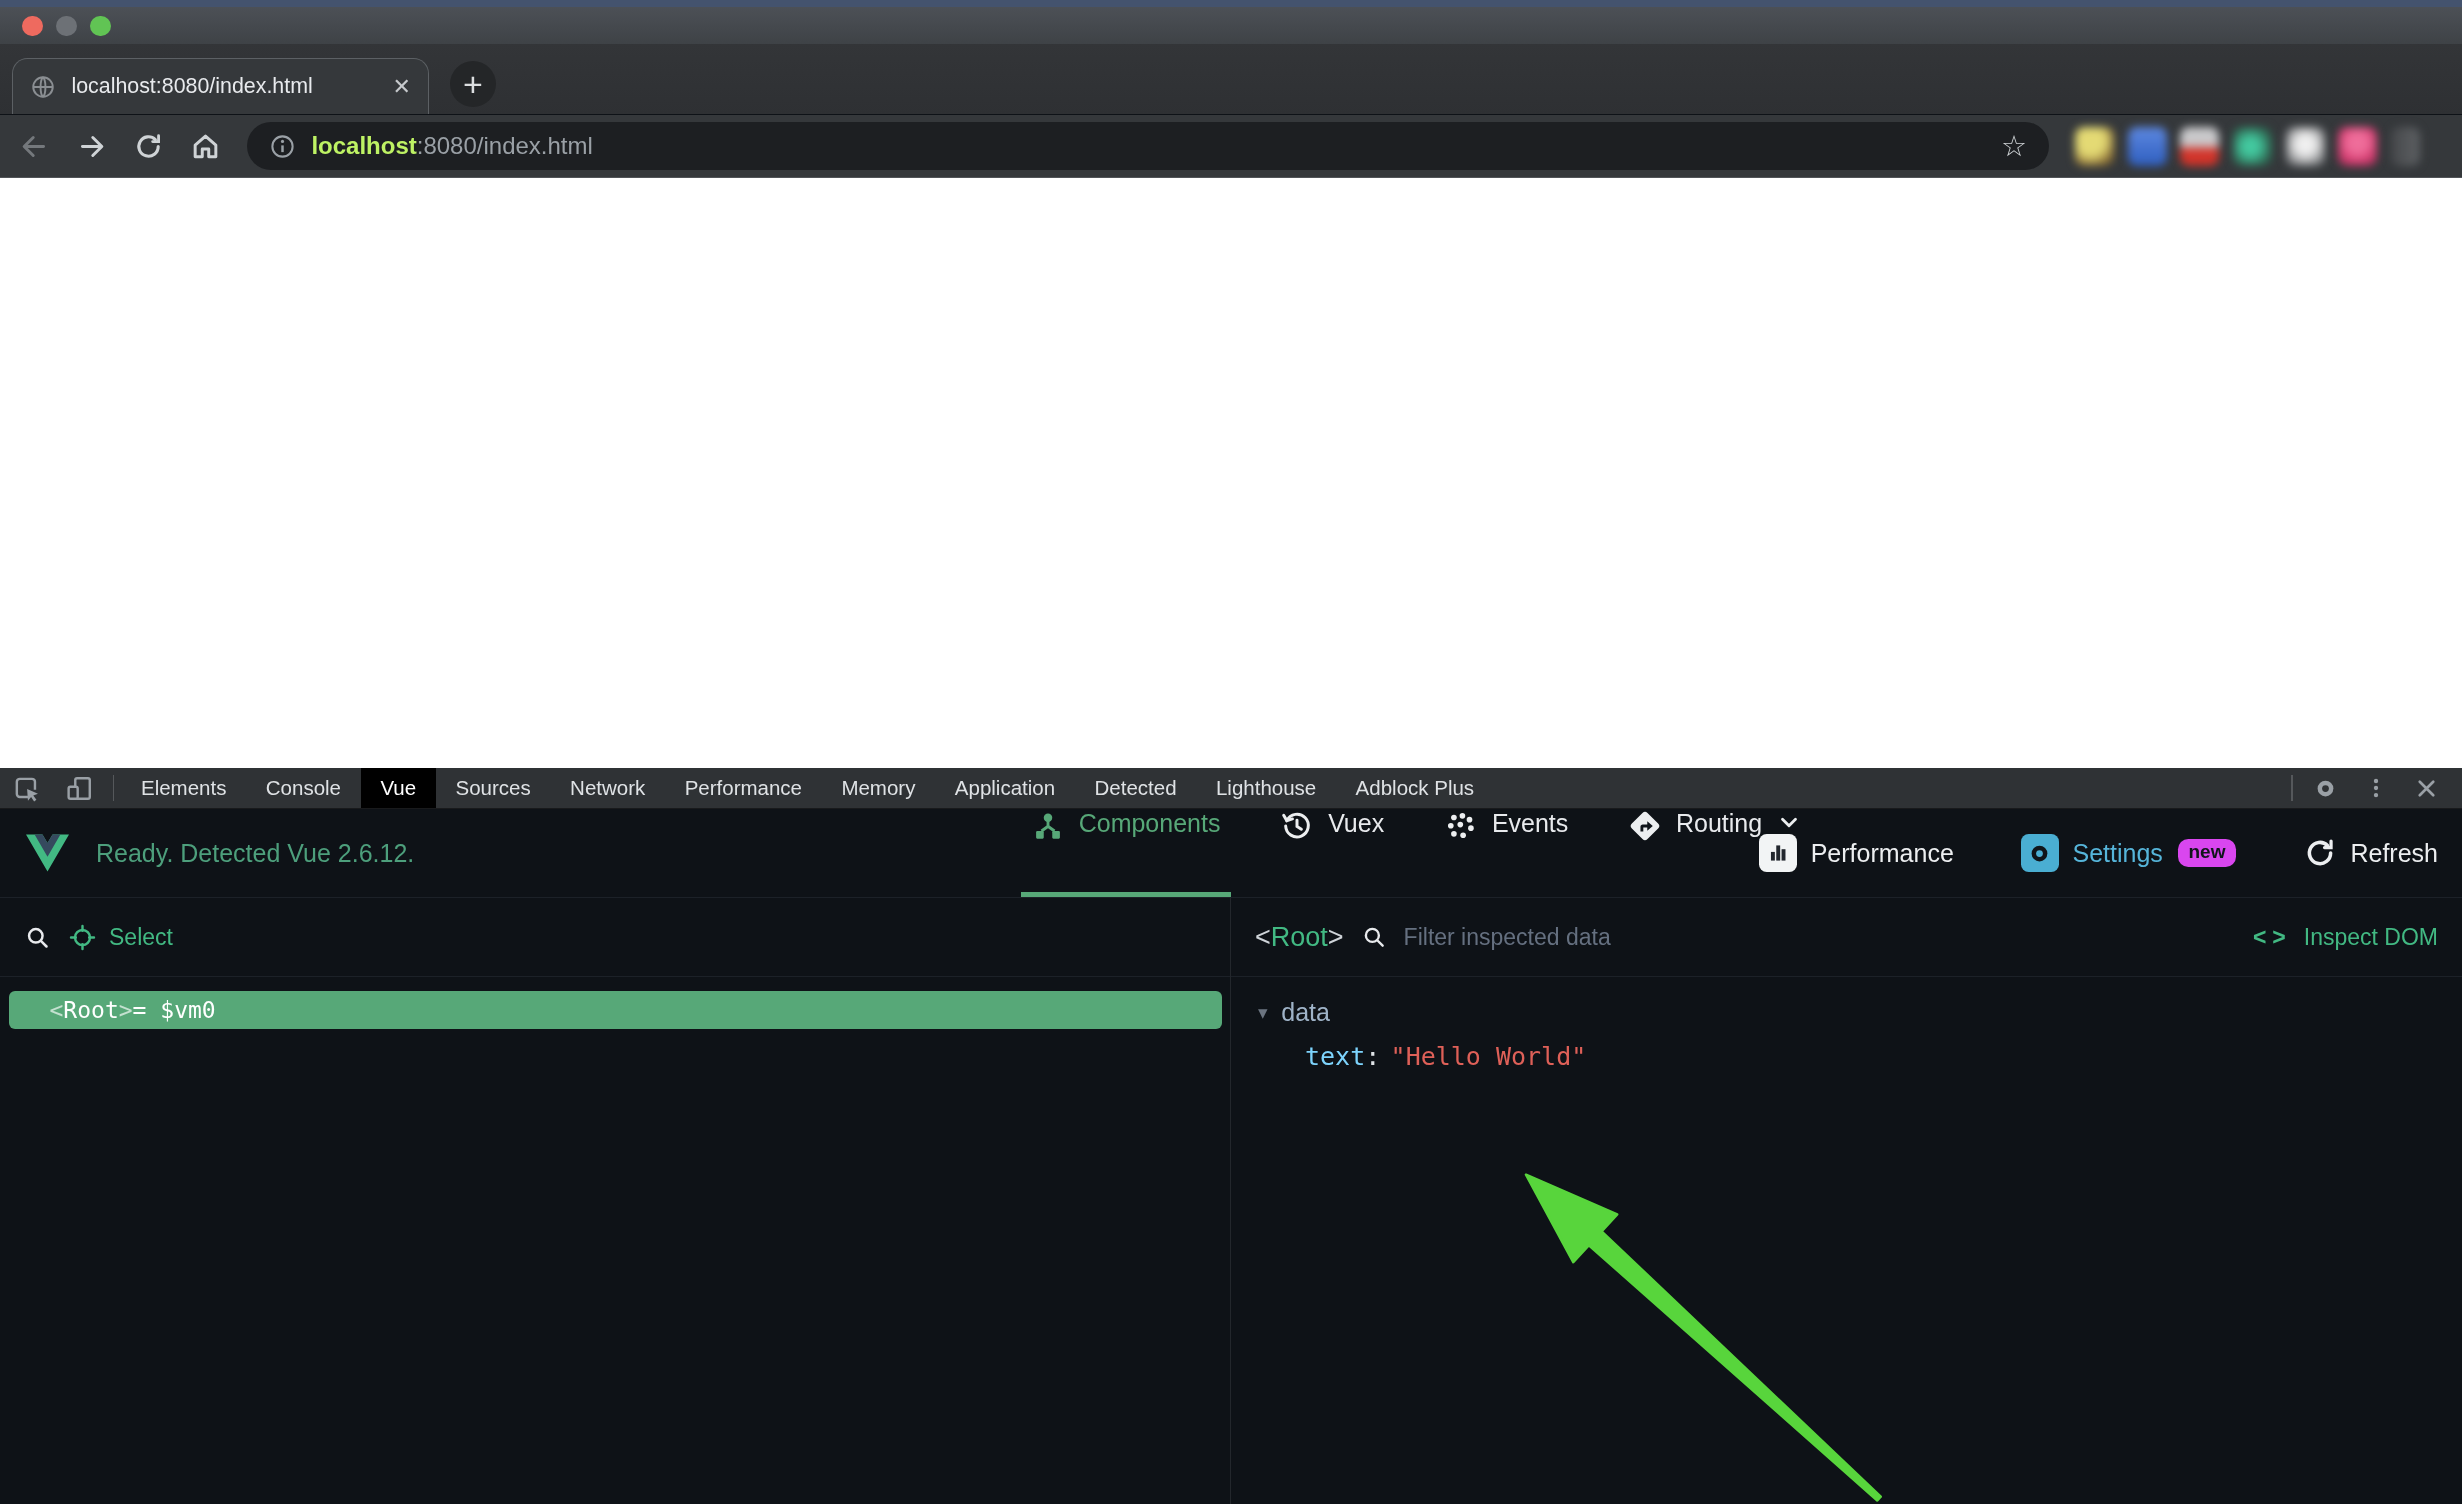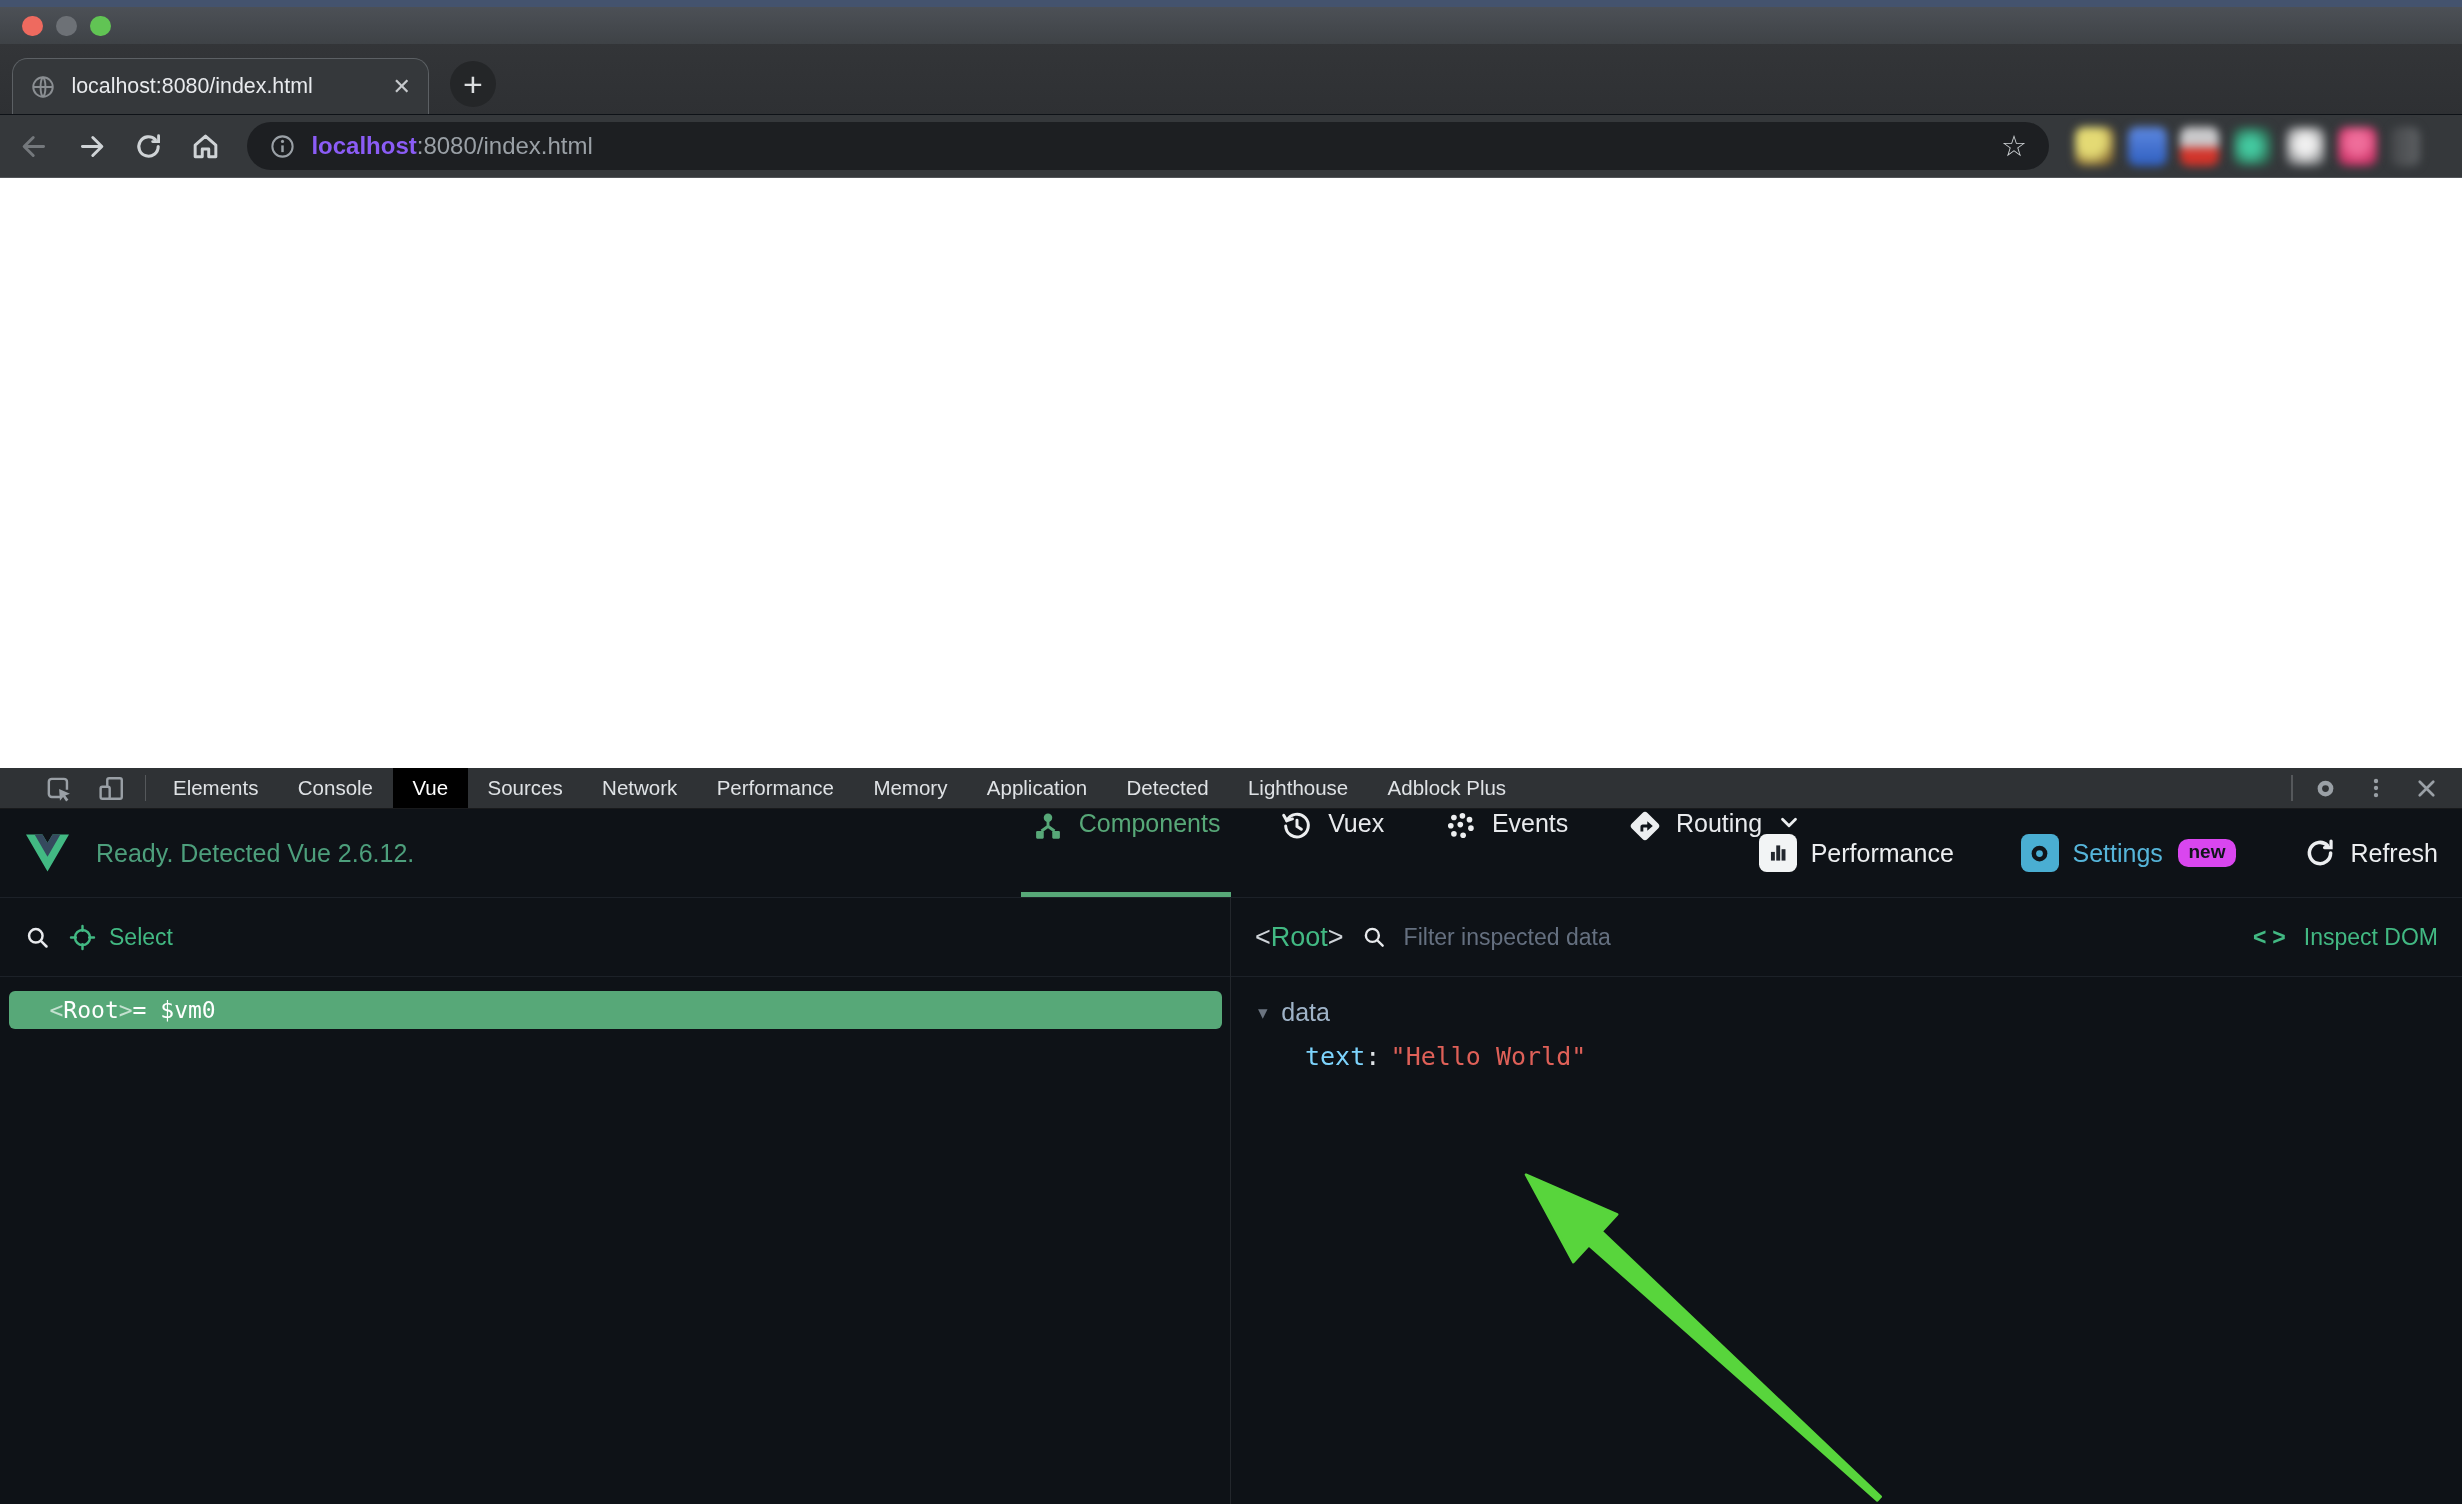--- a/index.html
+++ b/index.html
@@ -26,40 +26,40 @@
   .new-tab-btn { position:absolute; left:450px; bottom:6.8px; width:46px; height:46px; border-radius:50%;
                  background:#242628; border:none; color:#dcdee0; font-size:34px; line-height:43px; text-align:center; }
 
   
   .addressbar { position:absolute; left:0; top:115px; width:2462px; height:63px; background:#35383b;
                 border-bottom:1.7px solid #515458; display:flex; align-items:center; padding:0 19px; gap:26px; }
   .nav-btn { background:none; border:none; display:flex; align-items:center; }
   .url-pill { width:1802px; height:48px; border-radius:24px; background:#1d1f22;
               display:flex; align-items:center; padding:0 22px; gap:15.4px; }
   .url-text { font-size:24px; }
-  .url-host { color:#8b5cf6; font-weight:bold; }
+  .url-host { color:#bef264; font-weight:bold; }
   .url-path { color:#9aa0a6; }
   .pill-spacer { flex:1; }
   .star-btn { background:none; border:none; font-size:29px; color:#cfd3d6; font-family:"DejaVu Sans",sans-serif; }
   .extensions { display:flex; align-items:center; gap:13.7px; }
   .ext { width:39px; height:39px; border-radius:8.5px; filter:blur(4.3px); border:none; }
   .ext1 { background:radial-gradient(circle at 40% 35%, #e4da74 40%, #8a6d35 75%, #45402d); }
   .ext2 { background:linear-gradient(#5d88e0, #2f5fc0); }
   .ext3 { background:linear-gradient(#c9c9cb 45%, #d2342a 60%); }
   .ext4 { background:radial-gradient(circle at 45% 50%, #43caa0 25%, #2f6a54 70%, #2c3a38); }
   .ext5 { background:radial-gradient(circle at 50% 45%, #f0f0f0 30%, #77797c 80%); }
   .ext6 { background:radial-gradient(circle at 50% 40%, #ef6d9a 30%, #d23a6e 65%, #8e2c50); }
   .ext7 { background:linear-gradient(90deg,#46484b,#5d6063); width:29px; }
 
   
   .page-content { position:absolute; left:0; top:178px; width:2462px; height:590px; background:#ffffff; }
 
   
   .devtools { position:absolute; left:0; top:768px; width:2462px; height:737px; background:#0e1217; }
-  .dt-tabbar { height:41px; background:#2f3235; display:flex; align-items:stretch; border-bottom:0.9px solid #191a1c;padding-left:32px; }
+  .dt-tabbar { height:41px; background:#2f3235; display:flex; align-items:stretch; border-bottom:0.9px solid #191a1c; }
   .dt-iconbtn { background:none; border:none; display:flex; align-items:center; padding:0 12px; }
   .dt-sep { width:1.7px; height:26px; background:#55585b; align-self:center; margin:0 6.8px; }
   .dt-tab { background:none; border:none; color:#dfe2e5; font-size:20.5px; padding:0 19.7px; font-family:"Liberation Sans",sans-serif; }
   .dt-tab.active { background:#000; color:#fff; }
   .dt-right { margin-left:auto; display:flex; align-items:stretch; padding-right:10.3px; }
 
   
   .vue-toolbar { position:relative; height:89px; border-bottom:0.9px solid #1c2128; }
   .vt-left { position:absolute; left:26px; top:0; height:100%; display:flex; align-items:center; gap:27px; }
   .vue-status { font-size:25px; color:#4d9f7c; }

